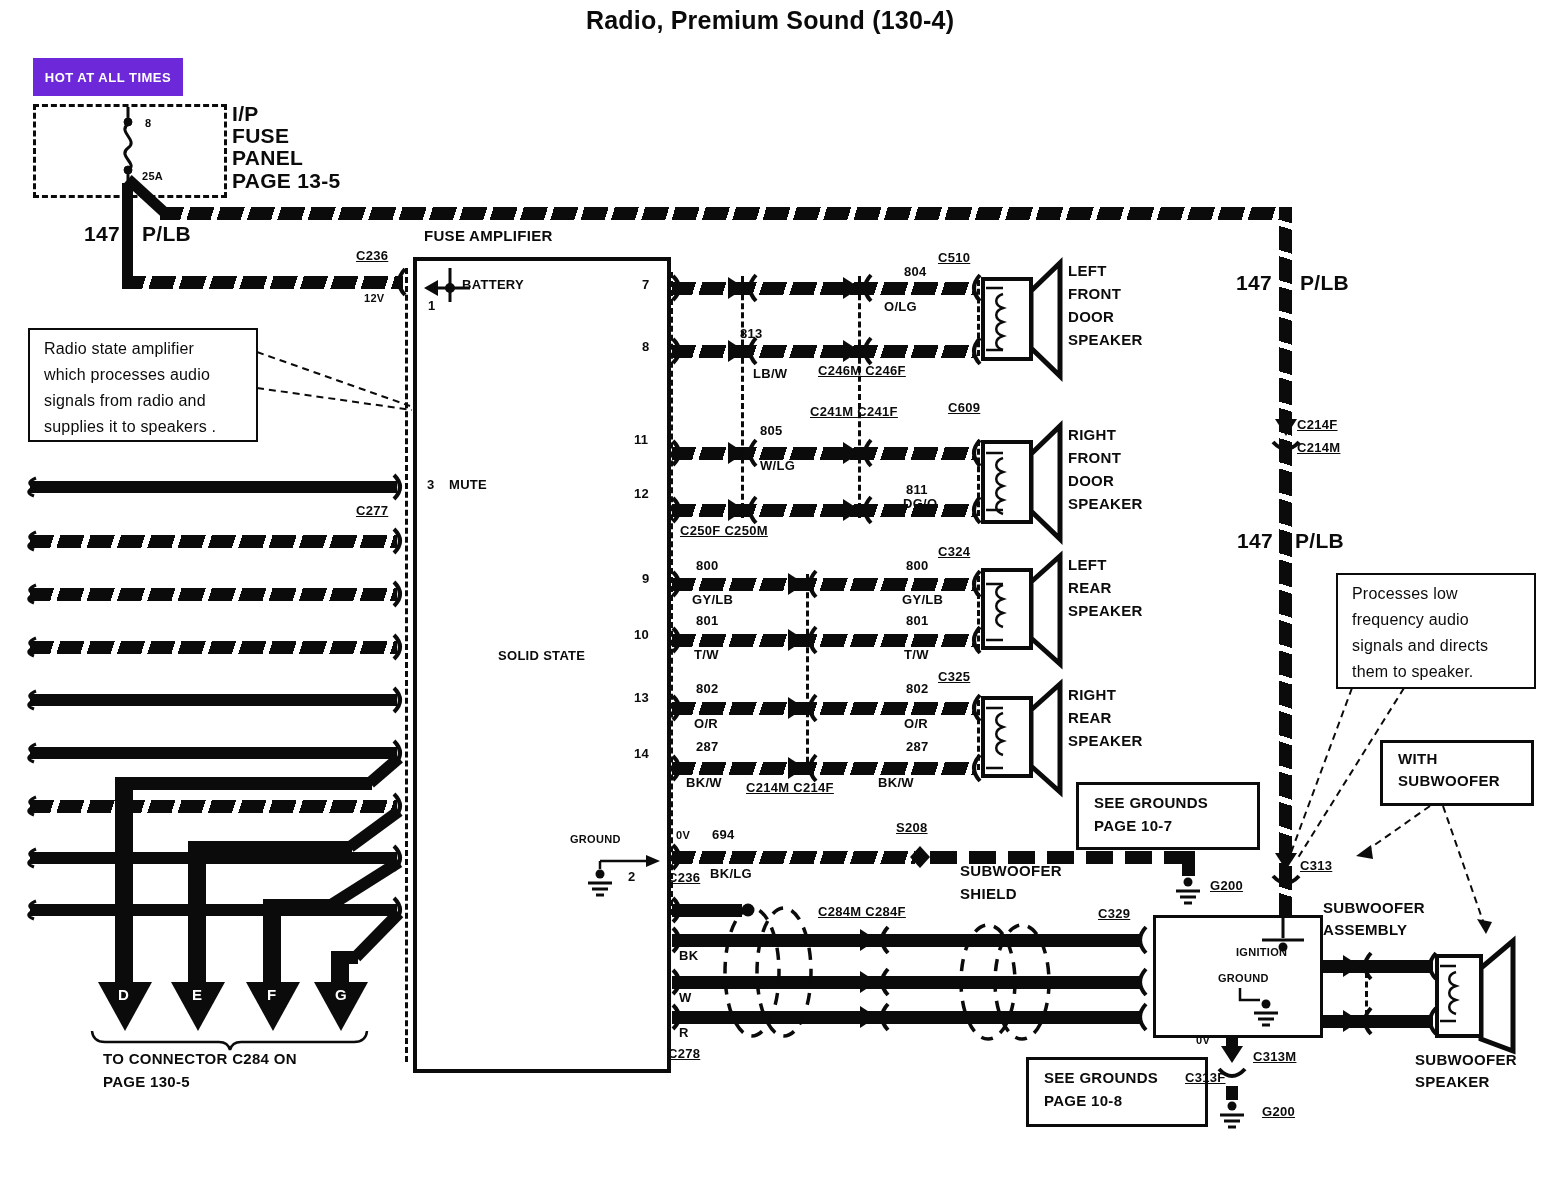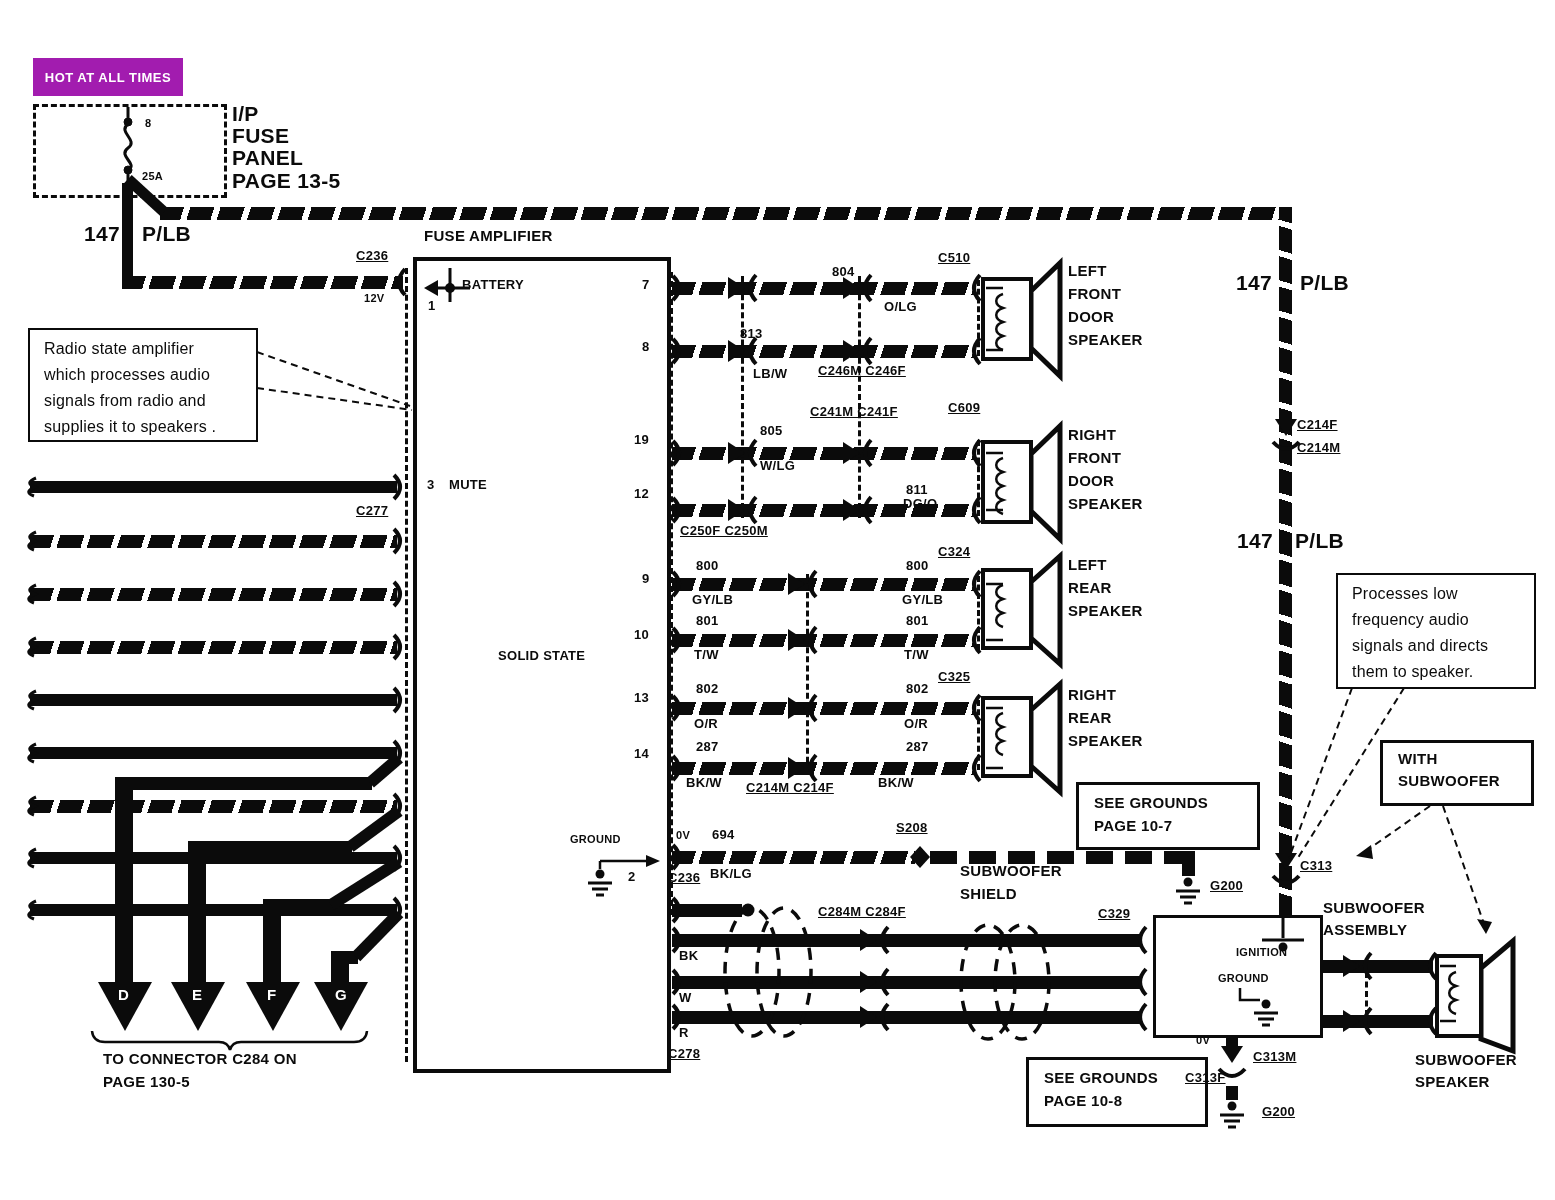--- a/index.html
+++ b/index.html
@@ -17,21 +17,21 @@
   .box.nb{background:transparent}
   .dashbox{position:absolute;border:3px dashed #0b0b0b}
   .t{position:absolute;font-weight:bold;font-size:13px;letter-spacing:.3px;white-space:nowrap}
   .t.b15{font-size:15px}
   .t.b16{font-size:21px}
   .t.sm{font-size:11px}
   .t.u{text-decoration:underline}
   .t.w{color:#fff}
   .n{position:absolute;font-size:16px;white-space:nowrap;letter-spacing:.2px}
   #title{position:absolute;font-size:25px;font-weight:bold;letter-spacing:.2px}
-  #hotbox{position:absolute;left:33px;top:58px;width:150px;height:38px;background:#a21caf;
+  #hotbox{position:absolute;left:33px;top:58px;width:150px;height:38px;background:#6d28d9;
           display:flex;align-items:center;justify-content:center}
   #hotbox span{color:#fff;font-weight:bold;font-size:13px;letter-spacing:.5px}
   svg.art{position:absolute;left:0;top:0;z-index:6;pointer-events:none}
   .z10{z-index:10}
 </style>
 </head>
 <body>
 
 <div id="canvas">
 
@@ -276,20 +276,21 @@
         <path d="M1352 688 L1289 858 M1404 688 L1296 861"></path>
         <path d="M1430 806 L1366 851 M1443 806 L1484 924"></path>
       </g>
       <g fill="#0b0b0b" stroke="none">
         <polygon points="1356,856 1371,845 1373,859"></polygon>
         <polygon points="1486,934 1477,919 1492,922"></polygon>
       </g>
     </g>
   </svg>
 
+  <div id="title" class="z10" style="left:586px;top:6px">Radio, Premium Sound (130-4)</div>
 
   <div class="t b16 z10" style="left:232px;top:102px">I/P</div>
   <div class="t b16 z10" style="left:232px;top:124px">FUSE</div>
   <div class="t b16 z10" style="left:232px;top:146px">PANEL</div>
   <div class="t b16 z10" style="left:232px;top:169px">PAGE 13-5</div>
   <div class="t sm z10" style="left:145px;top:117px">8</div>
   <div class="t sm z10" style="left:142px;top:170px">25A</div>
   <div class="t b16 z10" style="left:84px;top:222px">147</div>
   <div class="t b16 z10" style="left:142px;top:222px">P/LB</div>
   <div class="t u z10" style="left:356px;top:248px">C236</div>
@@ -307,28 +308,28 @@
   <div class="t u z10" style="left:668px;top:870px">C236</div>
   <div class="t u z10" style="left:668px;top:1046px">C278</div>
 
   <div class="n z10" style="left:44px;top:340px">Radio state amplifier</div>
   <div class="n z10" style="left:44px;top:366px">which processes audio</div>
   <div class="n z10" style="left:44px;top:392px">signals from radio and</div>
   <div class="n z10" style="left:44px;top:418px">supplies it to speakers .</div>
 
   <div class="t z10" style="left:642px;top:277px">7</div>
   <div class="t z10" style="left:642px;top:339px">8</div>
-  <div class="t z10" style="left:634px;top:432px">19</div>
+  <div class="t z10" style="left:634px;top:432px">11</div>
   <div class="t z10" style="left:634px;top:486px">12</div>
   <div class="t z10" style="left:642px;top:571px">9</div>
   <div class="t z10" style="left:634px;top:627px">10</div>
   <div class="t z10" style="left:634px;top:690px">13</div>
   <div class="t z10" style="left:634px;top:746px">14</div>
 
-  <div class="t z10" style="left:832px;top:264px">804</div>
+  <div class="t z10" style="left:904px;top:264px">804</div>
   <div class="t z10" style="left:884px;top:299px">O/LG</div>
   <div class="t z10" style="left:740px;top:326px">813</div>
   <div class="t z10" style="left:753px;top:366px">LB/W</div>
   <div class="t u z10" style="left:938px;top:250px">C510</div>
   <div class="t u z10" style="left:818px;top:363px">C246M C246F</div>
 
   <div class="t z10" style="left:760px;top:423px">805</div>
   <div class="t z10" style="left:760px;top:458px">W/LG</div>
   <div class="t u z10" style="left:810px;top:404px">C241M C241F</div>
   <div class="t u z10" style="left:948px;top:400px">C609</div>

